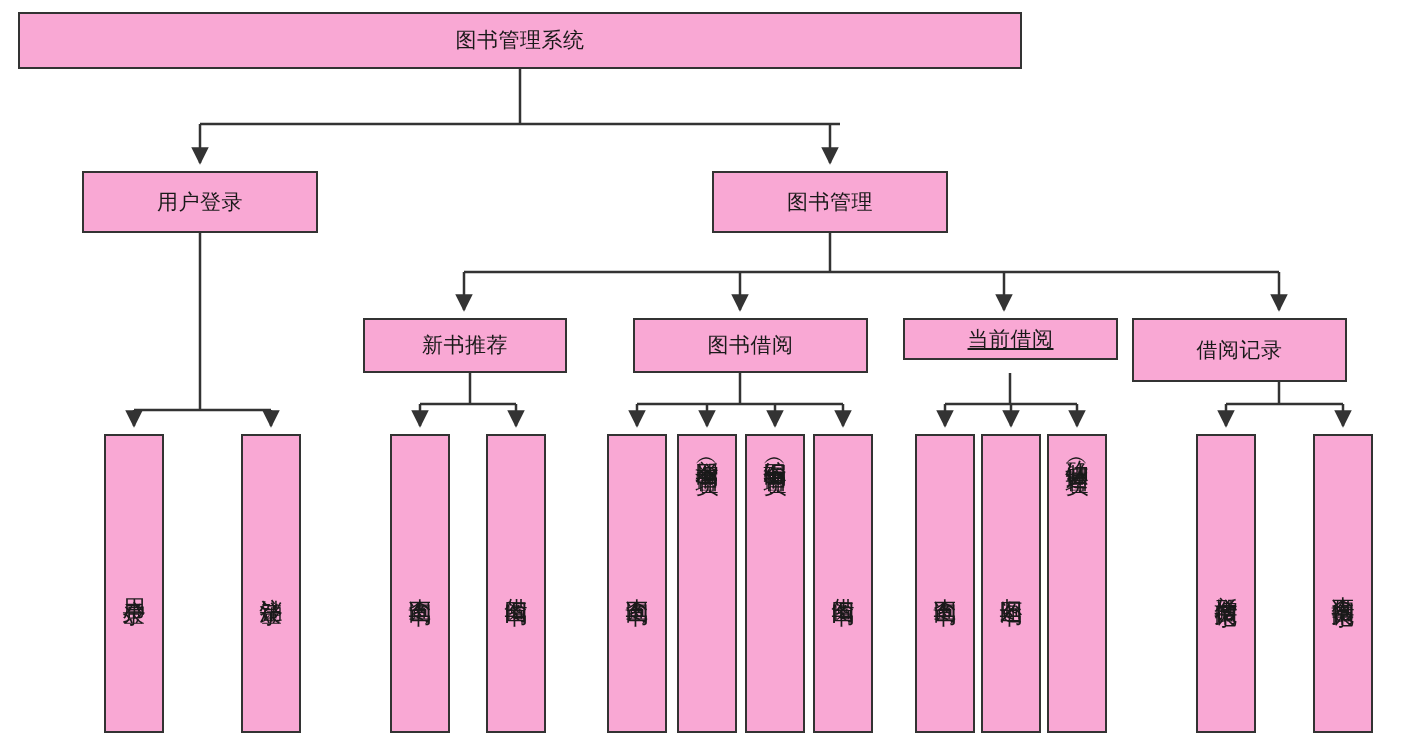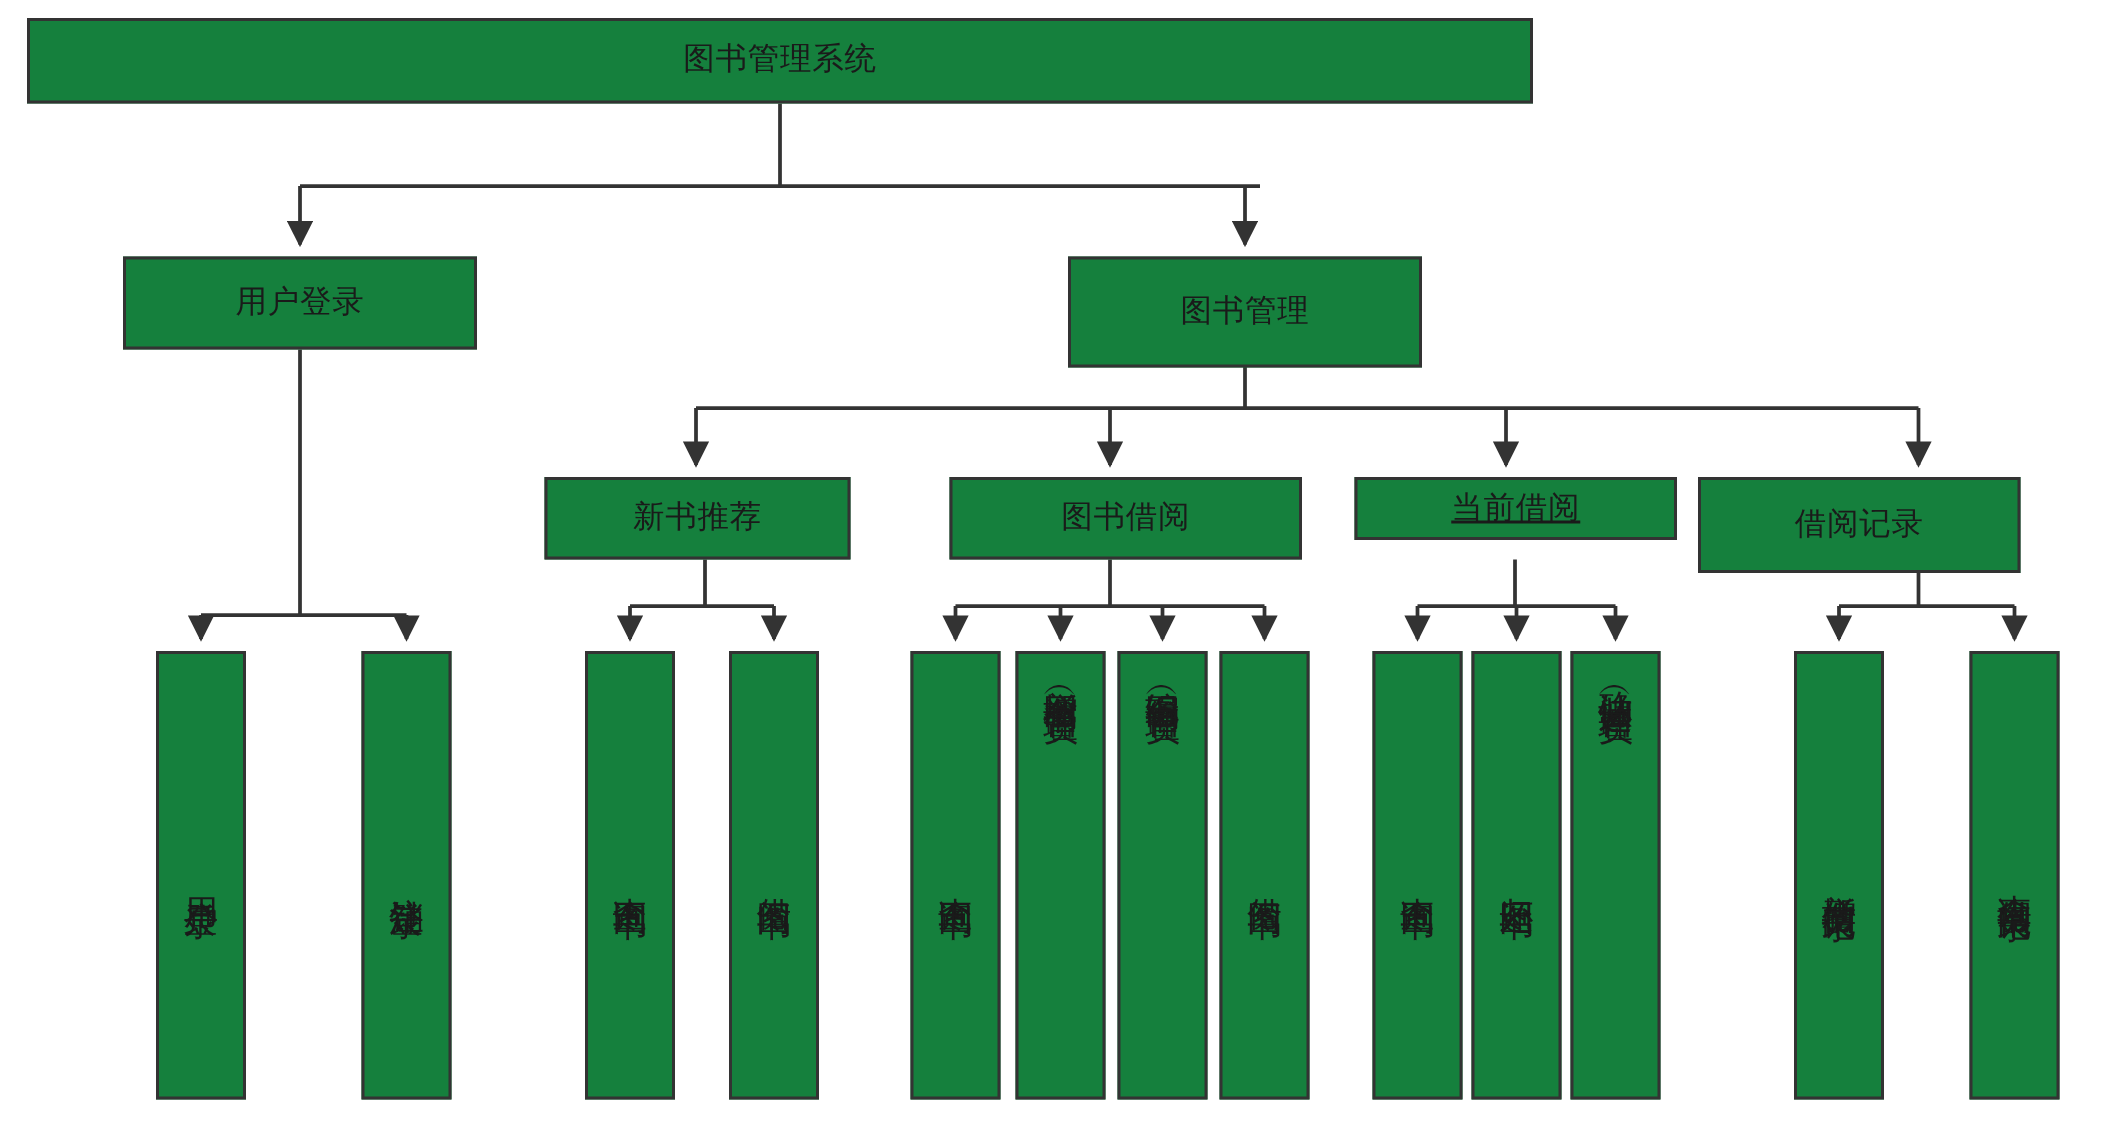--- a/index.html
+++ b/index.html
@@ -21,21 +21,21 @@
     position: absolute;
     left: 0;
     top: 0;
     width: 1405px;
     height: 747px;
     pointer-events: none;
   }
   .node {
     position: absolute;
     box-sizing: border-box;
-    background: #15803d;
+    background: #f9a8d4;
     border: 2px solid #333333;
     display: flex;
     align-items: center;
     justify-content: center;
     color: #1a1a1a;
     z-index: 2;
   }
   .node .lbl {
     display: block;
     white-space: nowrap;
@@ -129,21 +129,21 @@
     </g>
   </svg>
 
   <div class="node horiz" style="left: 18px; top: 12px; width: 1004px; height: 57px;">
     <span class="lbl">图书管理系统</span>
   </div>
 
   <div class="node horiz" style="left: 82px; top: 171px; width: 236px; height: 62px;">
     <span class="lbl">用户登录</span>
   </div>
-  <div class="node horiz" style="left: 712px; top: 171px; width: 236px; height: 74px; text-align: center;">
+  <div class="node horiz" style="left: 712px; top: 171px; width: 236px; height: 62px; text-align: center;">
     <span class="lbl">图书管理</span>
   </div>
 
   <div class="node horiz" style="left: 363px; top: 318px; width: 204px; height: 55px;">
     <span class="lbl">新书推荐</span>
   </div>
   <div class="node horiz" style="left: 633px; top: 318px; width: 235px; height: 55px;">
     <span class="lbl">图书借阅</span>
   </div>
   <div class="node horiz" style="left: 903px; top: 318px; width: 215px; height: 42px; text-decoration: underline;">

